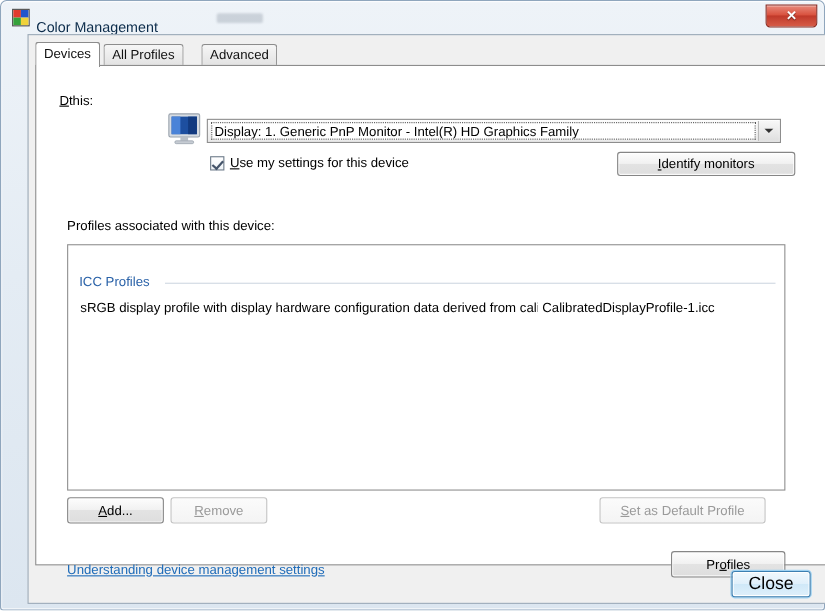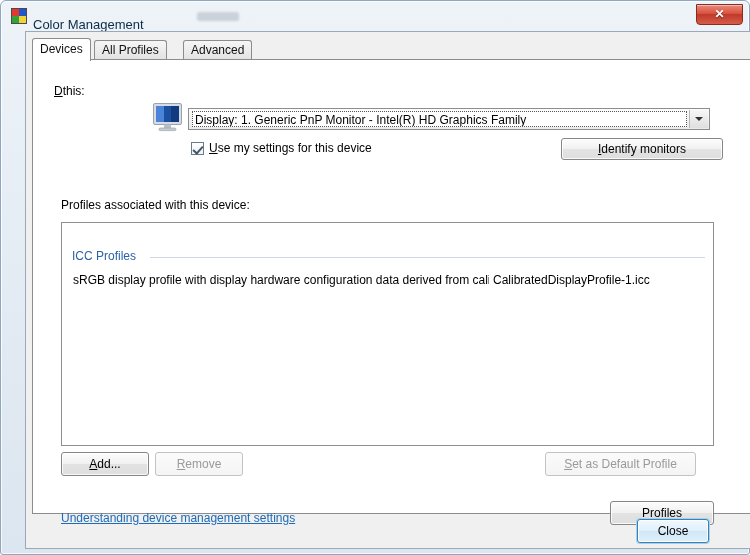--- a/index.html
+++ b/index.html
@@ -334,28 +334,28 @@
     cursor: pointer;
     white-space: nowrap;
   }
   #profiles-btn {
     left: 584px; top: 469px; width: 104px; height: 24px; line-height: 22px;
   }
 
   
   #footer-close {
     position: absolute;
-    left: 636px; top: 518px;
+    left: 664px; top: 518px;
     width: 72px; height: 24px;
     box-sizing: border-box;
     border: 1px solid #3c7fb1;
     border-radius: 3px;
     background: linear-gradient(180deg,#f0f8fd 0%, #e0f0fb 48%, #cfe8f8 50%, #dff0fb 100%);
     box-shadow: 0 0 0 1px #9fd2f2, inset 0 0 0 1px #ffffff;
-    font-size: 12px;
+    font-size: 16px;
     line-height: 22px;
     text-align: center;
     cursor: pointer;
   }
 </style>
 </head>
 <body>
 
 <div id="window">
 

